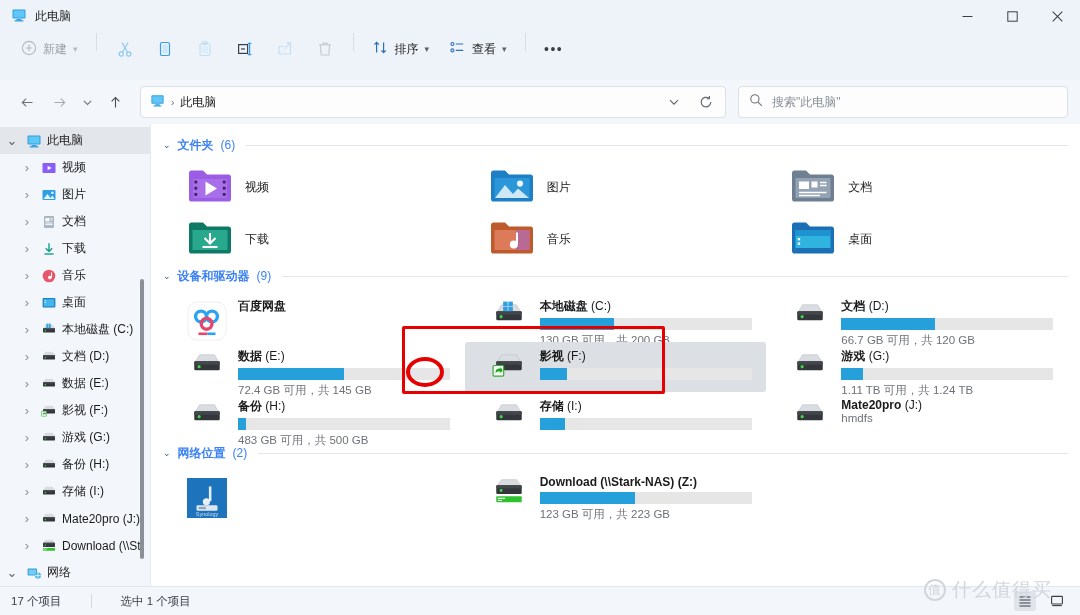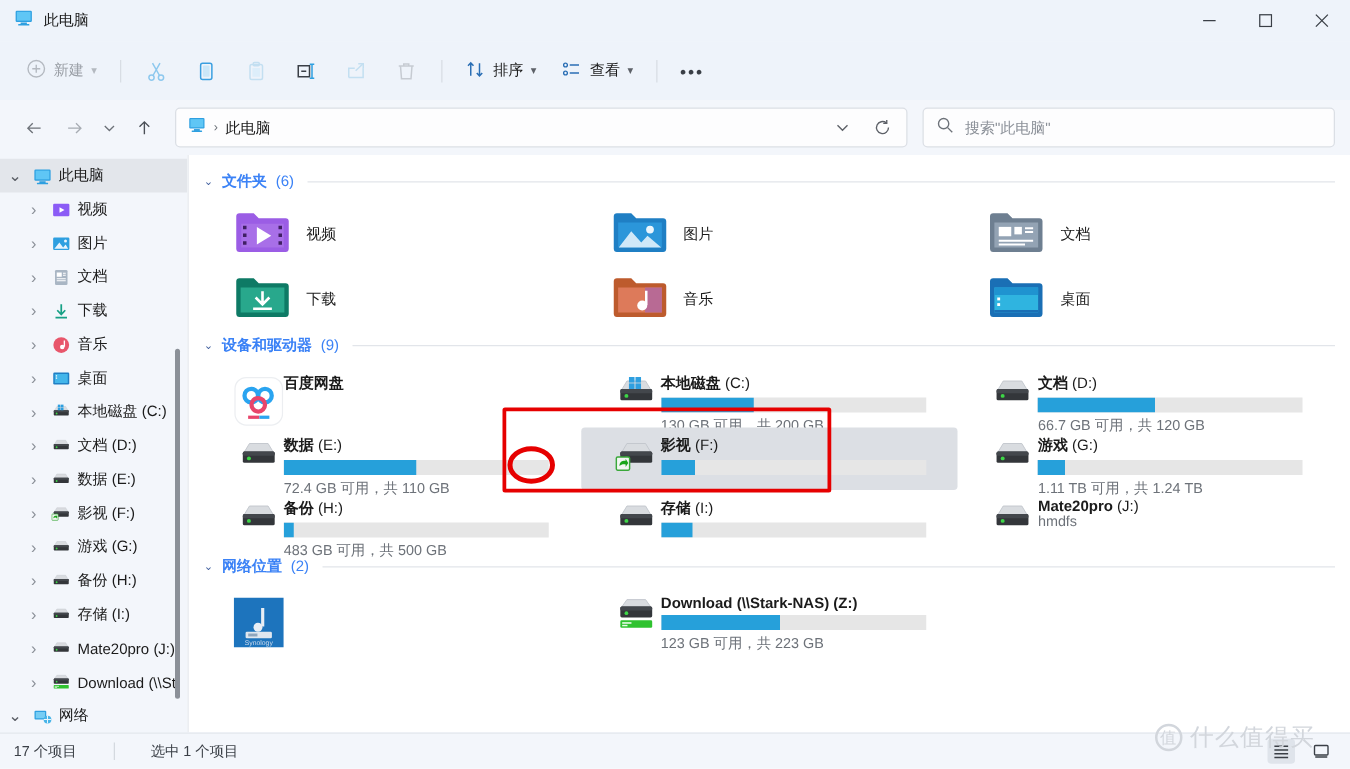--- a/index.html
+++ b/index.html
@@ -29,21 +29,21 @@
   .tb-btn {
     width: 45px; height: 33px;
     display: flex; align-items: center; justify-content: center;
     font-size: 12px; color: #1b1b1b;
   }
 
   
   .cmdbar {
     height: 47px; flex: 0 0 47px;
     background: #eef3fa;
-    display: flex; align-items: center;
+    display: flex; 
     padding: 0 12px; gap: 2px;
   }
   .cmd-new {
     display: flex; align-items: center; gap: 6px;
     height: 32px; padding: 0 9px; border-radius: 4px;
     font-size: 12px; color: #9a9fa6;
   }
   .cmd-icon-btn {
     width: 38px; height: 32px; border-radius: 4px;
     display: flex; align-items: center; justify-content: center;
@@ -133,21 +133,21 @@
 
   
   .tile-folder {
     display: flex; align-items: center; gap: 12px;
     height: 52px; padding-left: 24px; border-radius: 4px;
   }
   .f-name { font-size: 12px; color: #1b1b1b; }
 
   
   .tile-drive {
-    display: flex; 
+    display: flex; gap: 11px;
     height: 50px; padding: 5px 8px 0 24px; border-radius: 3px;
   }
   .tile-drive.selected { background: #dcdfe4; }
   .d-info { flex: 1; min-width: 0; padding-top: 1px; }
   .d-name { font-size: 12px; color: #1b1b1b; font-weight: bold; white-space: nowrap; }
   .d-name .drv { font-weight: normal; }
   .d-bar {
     height: 12px; margin: 3px 0 3px 0; background: #e6e6e6;
     max-width: 212px; position: relative; overflow: hidden;
   }
@@ -726,21 +726,21 @@
                 <rect x="4" y="9.5" width="24" height="8.4" rx="1.2" fill="#33363a"></rect>
                 <rect x="4" y="9.5" width="24" height="3.2" rx="1.2" fill="#43474c"></rect>
                 <circle cx="8.6" cy="14.6" r="1.5" fill="#3dd647"></circle>
               </svg>
             </span>
             <div class="d-info">
               <div class="d-name">数据<span class="drv"> (E:)</span></div>
               <div class="d-bar">
                 <div class="fill" style="width:50%"></div>
               </div>
-              <div class="d-sub">72.4 GB 可用，共 110 GB</div>
+              <div class="d-sub">72.4 GB 可用，共 145 GB</div>
             </div>
           </div>
           <div class="tile-drive selected">
             <span style="width:40px;flex:0 0 40px;display:flex;align-items:flex-start;justify-content:center;padding-top:4px">
               <svg width="34" height="28" viewBox="0 0 32 26">
                 <path d="M5 10 L9 3.4 L23 3.4 L27 10 Z" fill="#d9dce0" stroke="#c2c6cc" stroke-width="0.7"></path>
                 <rect x="4" y="9.5" width="24" height="8.4" rx="1.2" fill="#33363a"></rect>
                 <rect x="4" y="9.5" width="24" height="3.2" rx="1.2" fill="#43474c"></rect>
                 <circle cx="8.6" cy="14.6" r="1.5" fill="#3dd647"></circle>
                 <rect x="1" y="13.5" width="10" height="10" rx="1" fill="#f3f6f3" stroke="#3aa83a" stroke-width="1.1"></rect>

